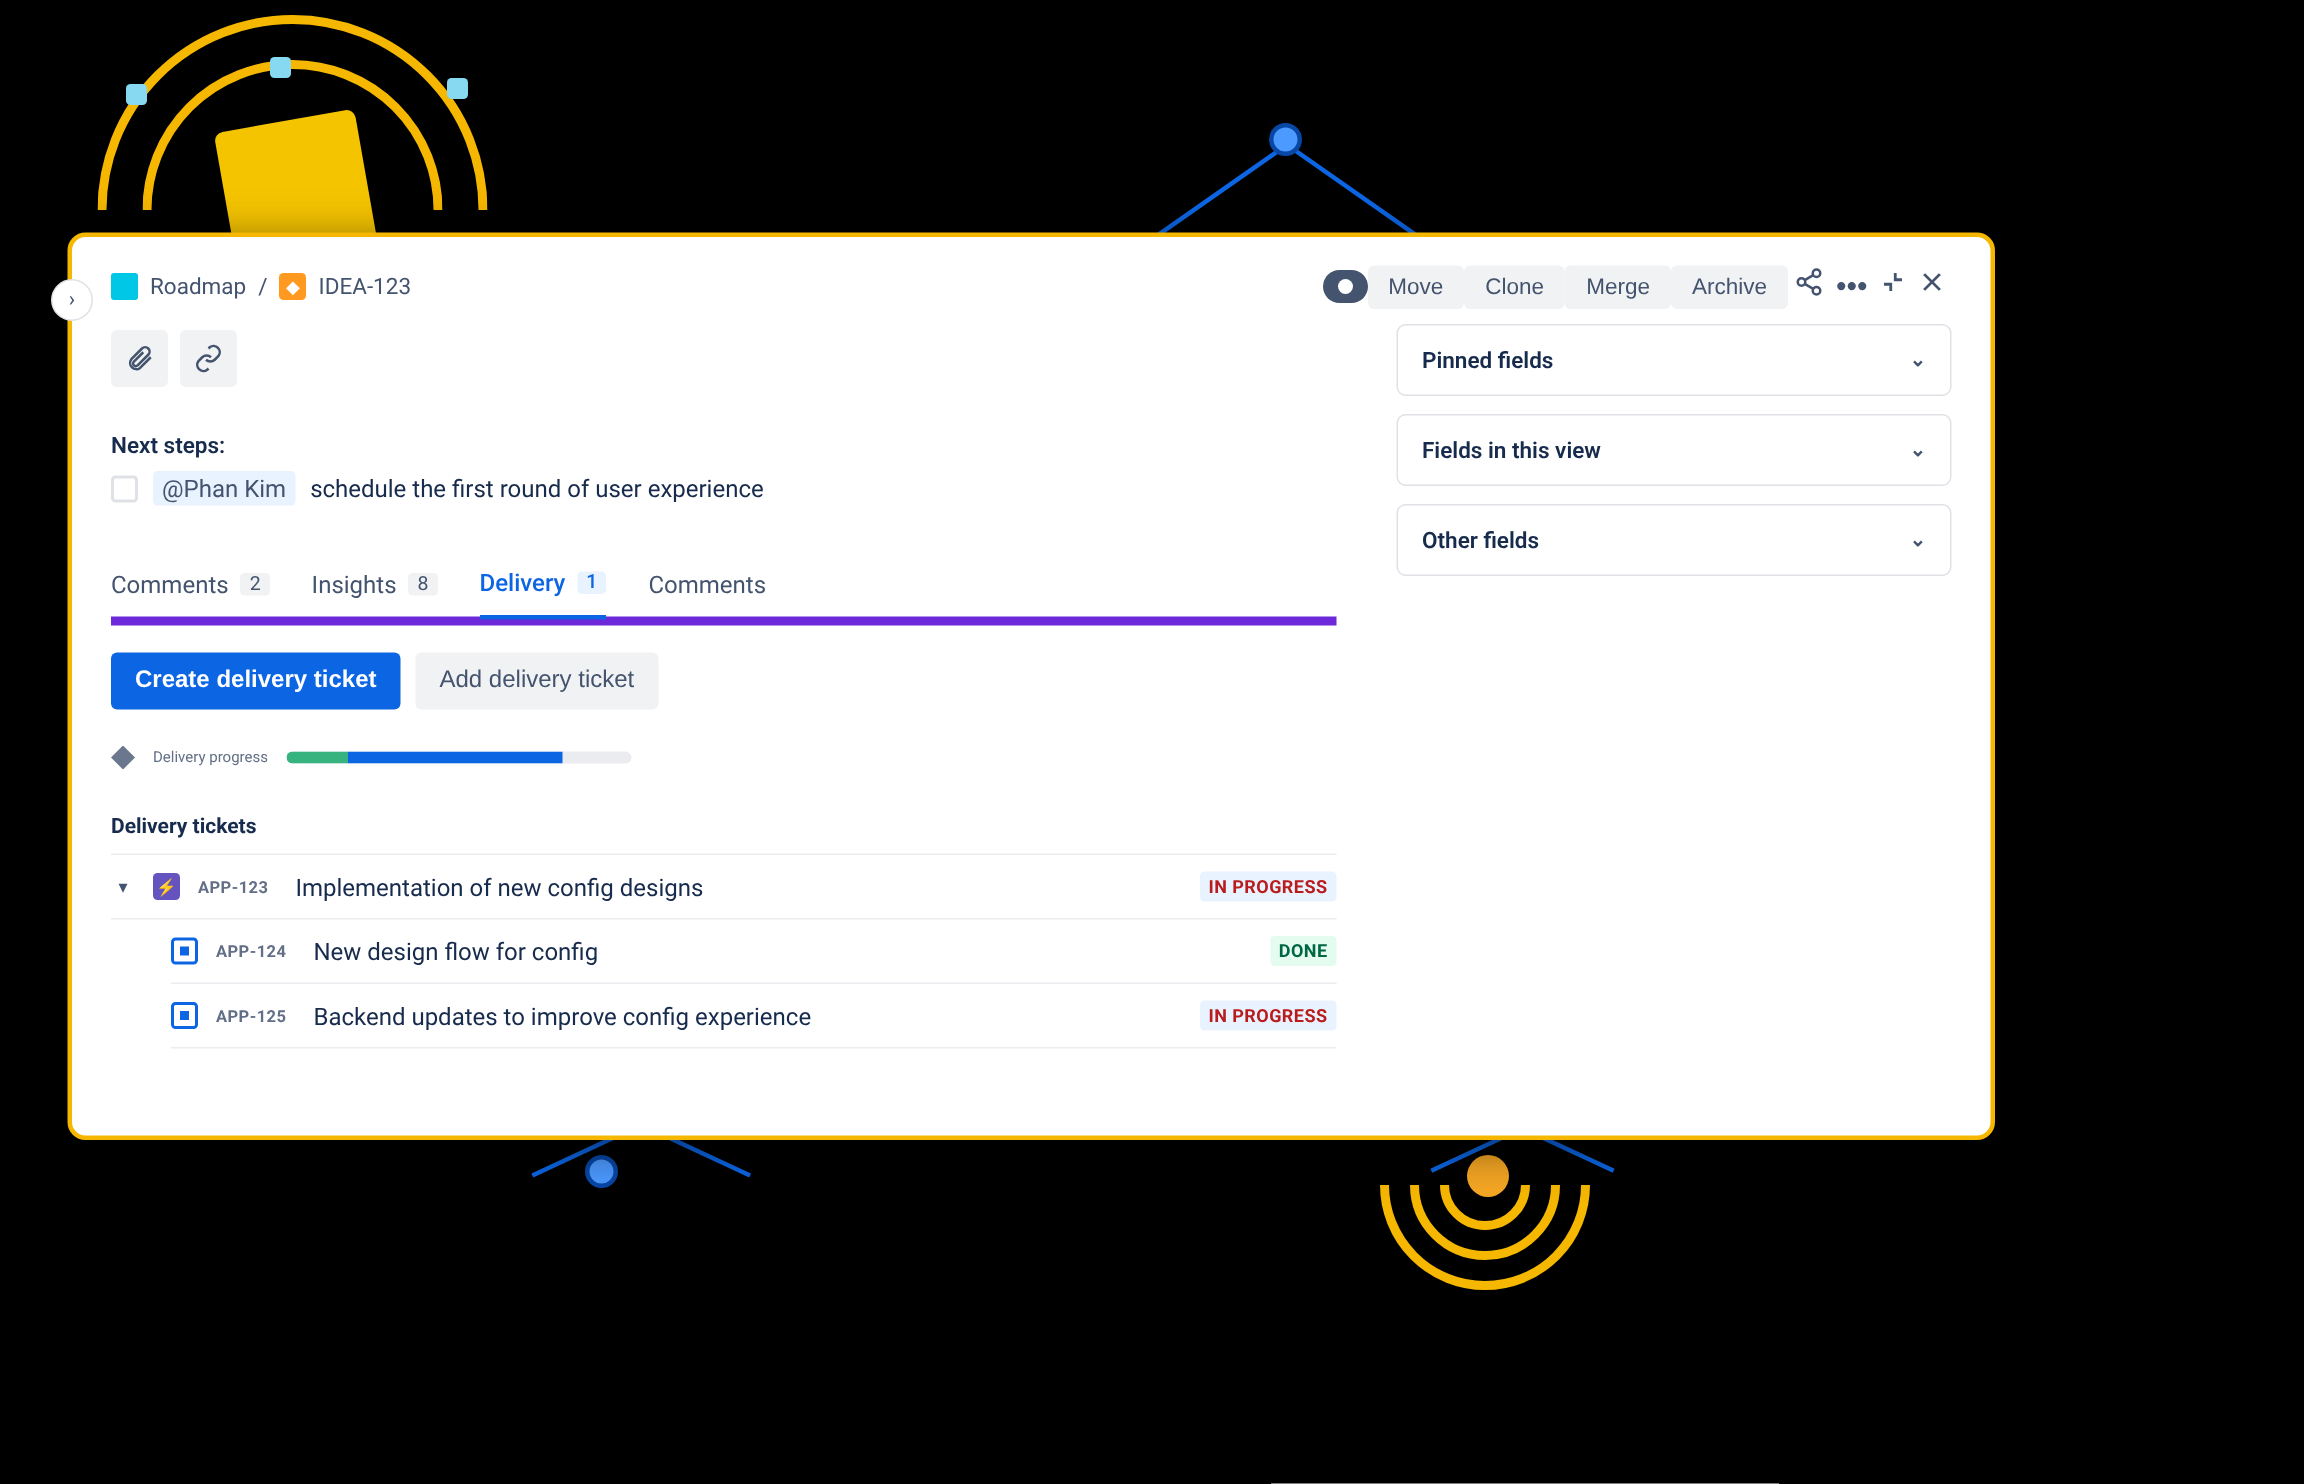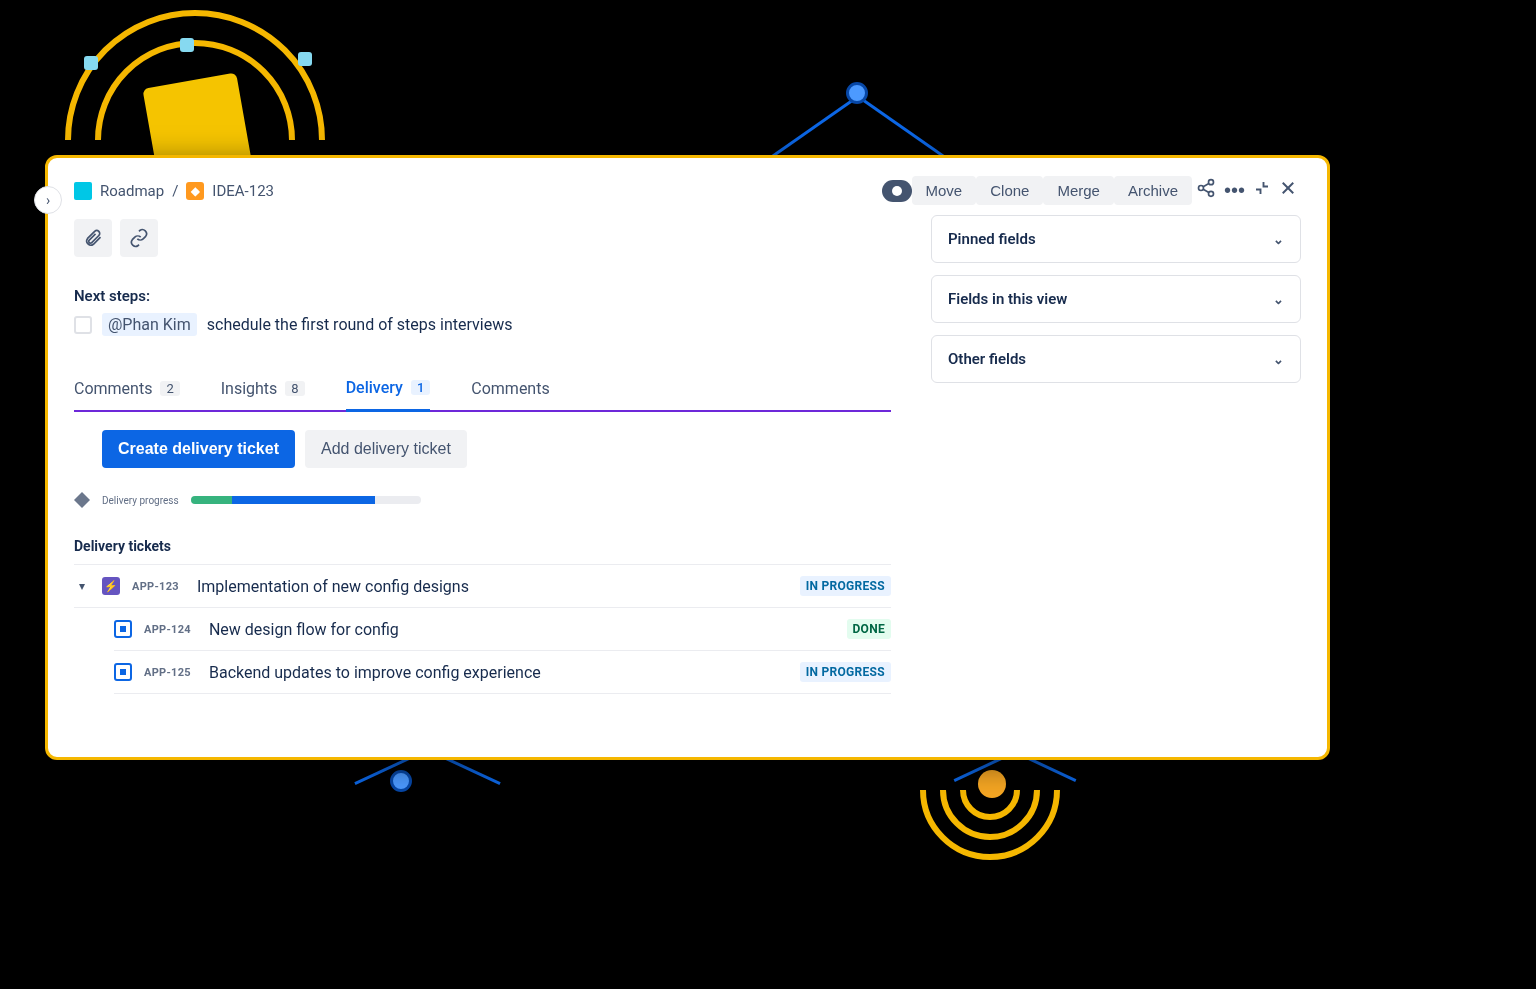--- a/index.html
+++ b/index.html
@@ -75,44 +75,44 @@
     width:38px; height:38px; border-radius:4px; background:#f1f2f4;
     display:flex; align-items:center; justify-content:center; color:#44546f; cursor:pointer;
   }
   .main-split { display:flex; gap:40px; }
   .left { flex: 1 1 auto; }
   .right { width:370px; padding-top:8px;}
   .section-label { font-size:15px; color:#172b4d; font-weight:600; margin-top:30px;}
   .checkbox-row { display:flex; align-items:center; gap:10px; margin-top:8px; font-size:16px; color:#172b4d;}
   .checkbox { width:18px; height:18px; border:2px solid #dfe1e6; border-radius:3px; background:#fff;}
   .mention { background:#e9f2ff; color:#44546f; padding:2px 6px; border-radius:3px;}
-  .tabs { display:flex; gap:41px; border-bottom:2px solid #6d28d9; margin-top:34px; font-size:16px;}
+  .tabs { display:flex; gap:28px; border-bottom:6px solid #6d28d9; margin-top:34px; font-size:16px;}
   .tab { padding:8px 0 12px 0; color:#44546f; display:flex; align-items:center; gap:8px; cursor:pointer;}
   .tab.active { color:#0c66e4; border-bottom:3px solid #0c66e4; margin-bottom:-2px; font-weight:500;}
   .tab-count { background:#f1f2f4; color:#44546f; border-radius:3px; padding:0 6px; font-size:13px;}
   .tab.active .tab-count { background:#e9f2ff; color:#0c66e4;}
   .btn-row { display:flex; gap:10px; margin-top:18px;}
-  .btn-primary { background:#0c66e4; color:#fff; border:none; font-size:16px; font-weight:600; padding:10px 16px; border-radius:4px; cursor:pointer;margin-left:28px;}
+  .btn-primary { background:#0c66e4; color:#fff; border:none; font-size:16px; font-weight:600; padding:10px 16px; border-radius:4px; cursor:pointer;}
   .btn-secondary { background:#f1f2f4; color:#44546f; border:none; font-size:16px; font-weight:500; padding:10px 16px; border-radius:4px; cursor:pointer;}
   .progress-row { display:flex; align-items:center; gap:12px; margin-top:24px; font-size:10px; color:#626f86;}
   .progress-icon { width:16px;height:16px;background:#6b778c; clip-path: polygon(50% 0,100% 50%,50% 100%,0 50%);}
   .progress-bar { width:230px; height:8px; background:#ebecf0; border-radius:4px; overflow:hidden; display:flex;}
   .progress-seg1 { background:#36b37e; }
   .progress-seg2 { background:#0c66e4; }
   .tickets-label { font-size:14px; font-weight:700; color:#172b4d; margin-top:30px;}
   .ticket-row { display:flex; align-items:center; gap:12px; padding:11px 0; border-bottom:1px solid #ebecf0;}
   .ticket-row:first-of-type { border-top:1px solid #ebecf0; margin-top:10px;}
   .chev { color:#44546f; font-size:12px; width:16px; text-align:center;}
   .epic-icon { width:18px; height:18px; background:#6554c0; border-radius:3px; display:flex; align-items:center; justify-content:center; color:#fff; font-size:11px;}
   .story-icon { width:18px; height:18px; background:#fff; border:2px solid #0c66e4; border-radius:3px; display:flex; align-items:center; justify-content:center;}
   .story-icon::after{content:"";width:6px;height:6px;background:#0c66e4;}
   .ticket-key { font-size:11px; font-weight:700; color:#626f86; letter-spacing:.3px;}
   .ticket-summary { font-size:16px; color:#172b4d; margin-left:6px;}
   .ticket-status { margin-left:auto; font-size:12px; font-weight:700; padding:3px 6px; border-radius:3px; letter-spacing:.3px;}
-  .status-inprogress { background:#e9f2ff; color:#0369a1;}
+  .status-inprogress { background:#e9f2ff; color:#b91c1c;}
   .status-done { background:#e3fcef; color:#006644;}
   .status-todo { background:#f1f2f4; color:#44546f;}
   .indent { margin-left:40px; }
   .field-panel { border:1px solid #dfe1e6; border-radius:6px; margin-bottom:12px;}
   .field-header { display:flex; align-items:center; justify-content:space-between; padding:14px 16px; font-size:15px; font-weight:600; color:#172b4d; cursor:pointer;}
   .chev-down { color:#44546f; font-size:13px;}
 </style>
 </head>
 <body>
 
@@ -191,21 +191,21 @@
               <path d="M10 13a5 5 0 007 0l3-3a5 5 0 00-7-7l-1 1"></path>
               <path d="M14 11a5 5 0 00-7 0l-3 3a5 5 0 007 7l1-1"></path>
             </svg>
         </div>
       </div>
 
       <div class="section-label">Next steps:</div>
       <div class="checkbox-row">
         <div class="checkbox"></div>
         <span class="mention">@Phan Kim</span>
-        <span>schedule the first round of steps interviews</span>
+        <span>schedule the first round of user experience</span>
       </div>
 
       <div class="tabs">
         <div class="tab">
           <span>Comments</span>
           <span class="tab-count">2</span>
         </div>
         <div class="tab">
           <span>Insights</span>
           <span class="tab-count">8</span>

